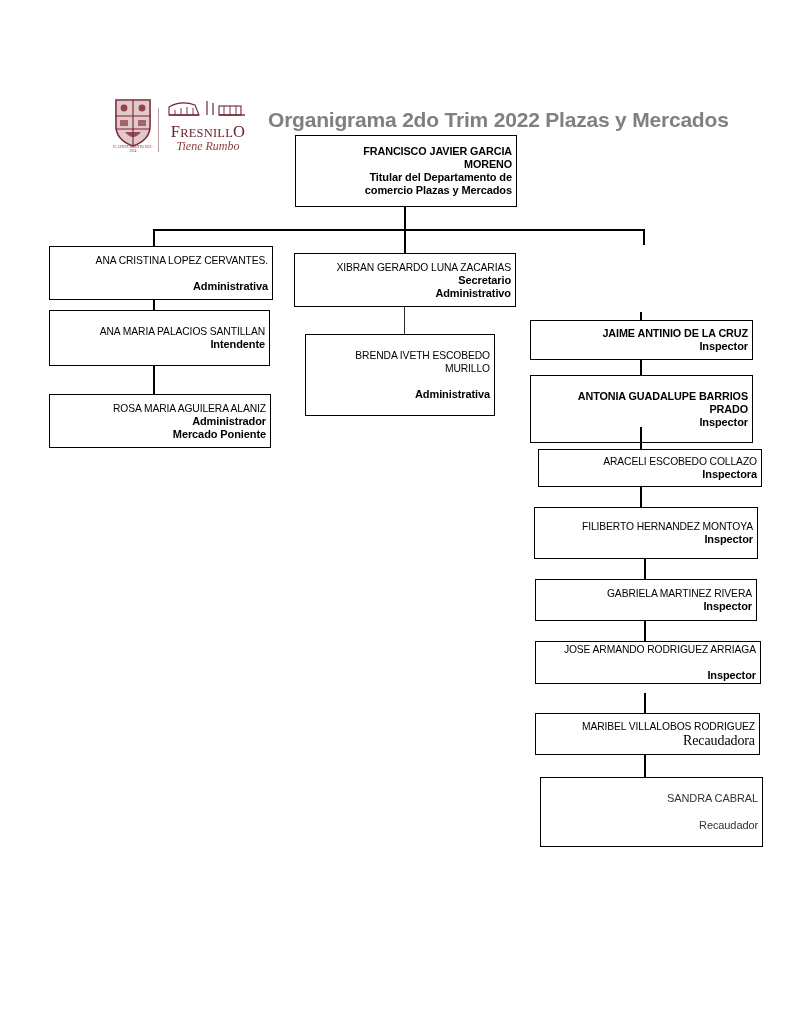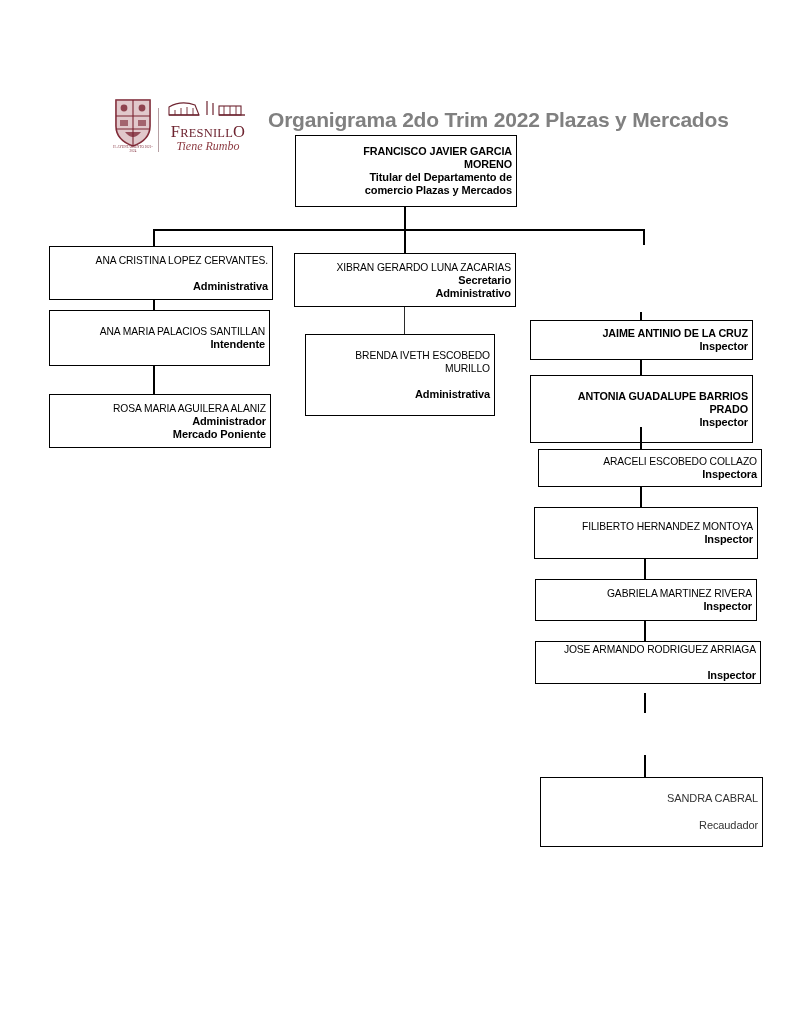--- a/index.html
+++ b/index.html
@@ -284,20 +284,24 @@
       <div class="rl">Inspector</div>
     </div>
     <div class="line v" style="left:644px; top:621px; height:20px;"></div>
 
     <div class="node gap" style="left:535px; top:641px; width:226px; height:43px;">
       <div class="nm">JOSE ARMANDO RODRIGUEZ ARRIAGA</div>
       <div class="rl">Inspector</div>
     </div>
     <div class="line v" style="left:644px; top:693px; height:20px;"></div>
 
+    <div class="node serifrole" style="left:535px; top:713px; width:225px; height:42px;">
+      <div class="nm">MARIBEL VILLALOBOS RODRIGUEZ</div>
+      <div class="rl">Recaudadora</div>
+    </div>
     <div class="line v" style="left:644px; top:755px; height:22px;"></div>
 
     <div class="node light" style="left:540px; top:777px; width:223px; height:70px;">
       <div class="nm">SANDRA CABRAL</div>
       <div class="rl">Recaudador</div>
     </div>
 
   </div>
 </div>
 

